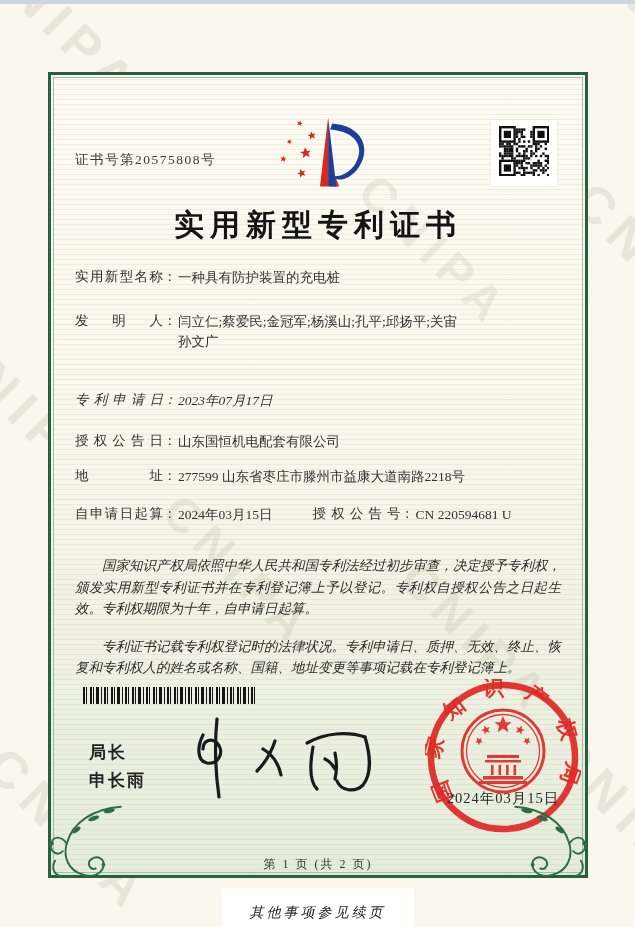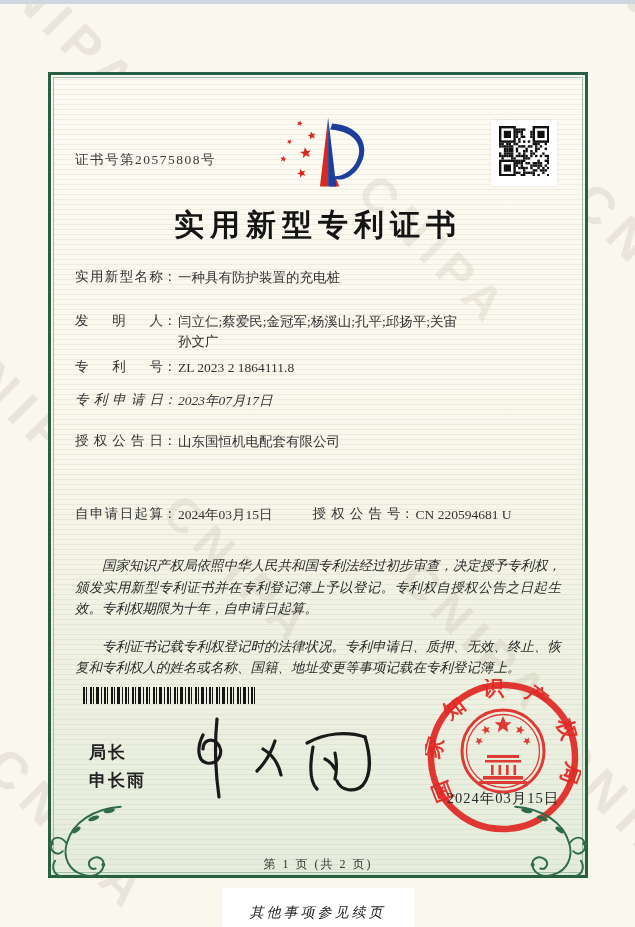--- a/index.html
+++ b/index.html
@@ -278,32 +278,32 @@
   <h1 class="title">实用新型专利证书</h1>
 
   <div class="row r2">
     <span class="fl">发明人</span><span class="colon">：</span><span class="fv"><span style="display:block">闫立仁;蔡爱民;金冠军;杨溪山;孔平;邱扬平;关宙</span><span style="display:block">孙文广</span></span>
   </div>
 
   <div class="row r1">
     <span class="fl">实用新型名称</span><span class="colon">：</span><span class="fv">一种具有防护装置的充电桩</span>
   </div>
 
-  <div class="row r3">
-    <span class="fl">专利号</span><span class="colon">：</span><span class="fv">ZL 2023 2 1864111.8</span>
-  </div>
 
   <div class="row r4">
     <span class="fl">专利申请日</span><span class="colon">：</span><span class="fv">2023年07月17日</span>
   </div>
 
   <div class="row r5">
     <span class="fl">授权公告日</span><span class="colon">：</span><span class="fv">山东国恒机电配套有限公司</span>
   </div>
 
+  <div class="row r6">
+    <span class="fl">地址</span><span class="colon">：</span><span class="fv">277599 山东省枣庄市滕州市益康大道南路2218号</span>
+  </div>
 
   <div class="row r7">
     <span class="fl">自申请日起算</span><span class="colon">：</span><span class="fv">2024年03月15日</span><span class="fl2">授权公告号</span><span class="colon">：</span><span class="fv">CN 220594681 U</span>
   </div>
 
   <div class="paras">
     <p>国家知识产权局依照中华人民共和国专利法经过初步审查，决定授予专利权，颁发实用新型专利证书并在专利登记簿上予以登记。专利权自授权公告之日起生效。专利权期限为十年，自申请日起算。</p>
     <p>专利证书记载专利权登记时的法律状况。专利申请日、质押、无效、终止、恢复和专利权人的姓名或名称、国籍、地址变更等事项记载在专利登记簿上。</p>
   </div>
 

